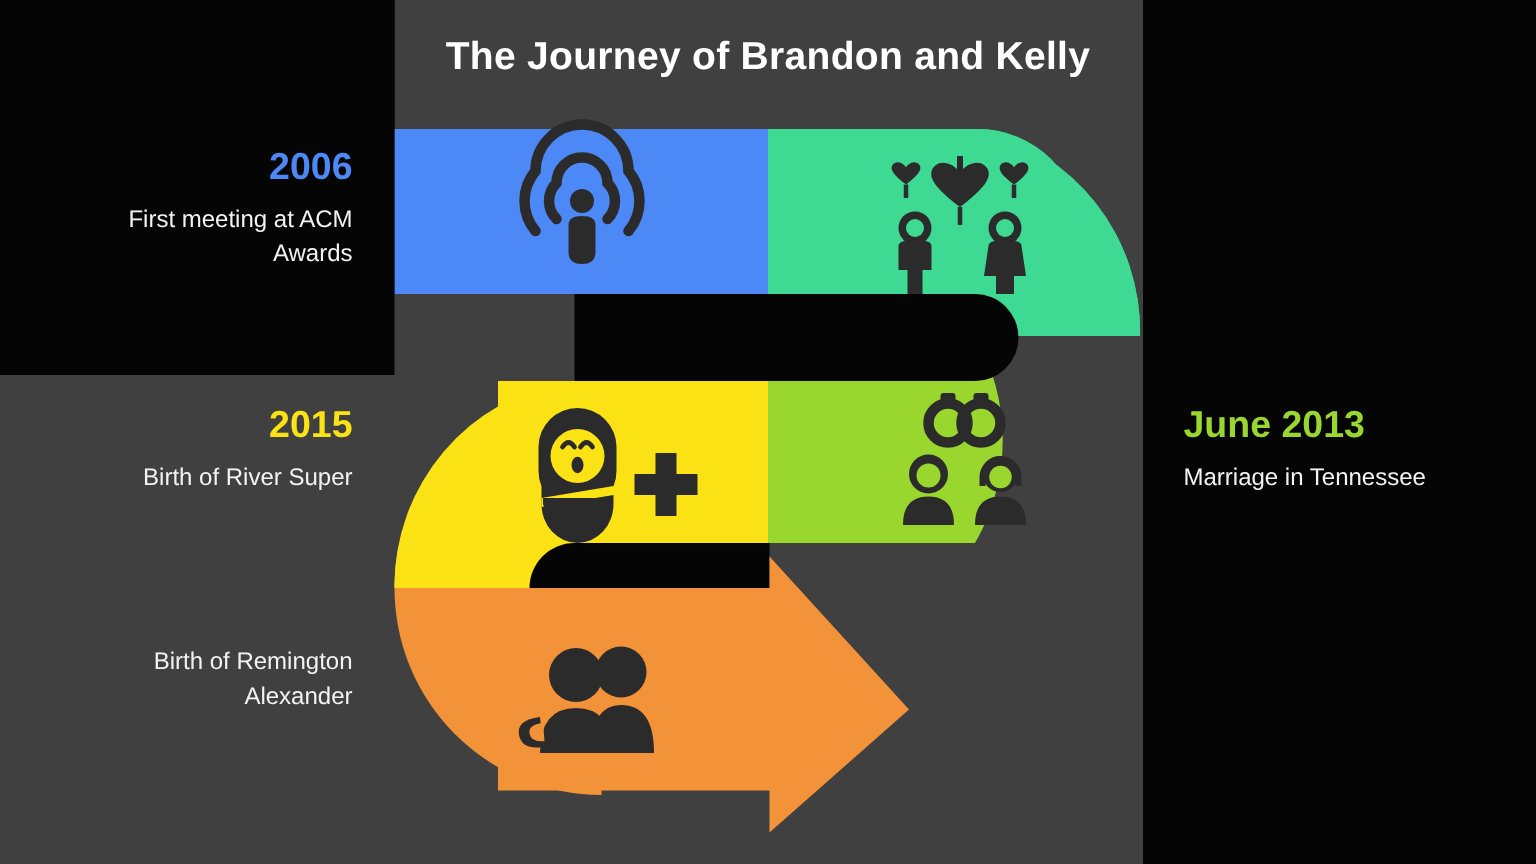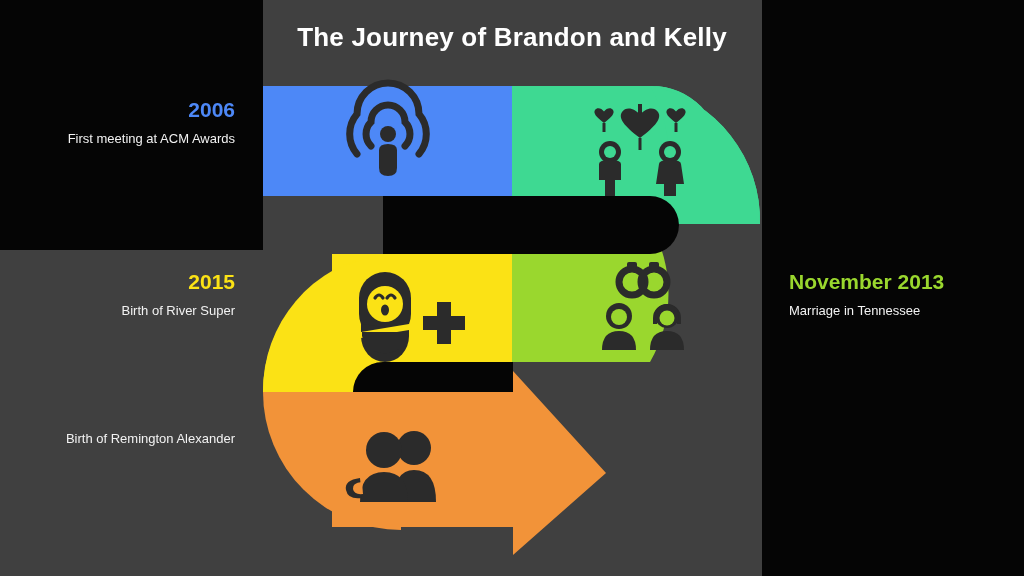--- a/index.html
+++ b/index.html
@@ -39,27 +39,27 @@
     position: absolute;
     left: 0;
     top: 0;
   }
 
   
   .label-block {
     position: absolute;
   }
   .label-year {
-    font-size: 21px;
+    font-size: 25px;
     font-weight: bold;
     line-height: 1.1;
     margin-bottom: 9px;
   }
   .label-desc {
-    font-size: 13px;
+    font-size: 16px;
     color: #f2f2f2;
     line-height: 1.45;
     font-weight: normal;
   }
   .left-side { text-align: right; }
   .right-side { text-align: left; }
 
   .lbl-2006 { left: 30px;  top: 98px;  width: 205px; }
   .lbl-2014 { left: 30px;  top: 270px; width: 205px; }
   .lbl-2016 { left: 30px;  top: 430px; width: 205px; }
@@ -275,17 +275,17 @@
   </div>
 
   <div class="label-block left-side lbl-2016">
     <div class="label-desc">Birth of Remington Alexander</div>
   </div>
 
   <div class="label-block right-side lbl-2012">
   </div>
 
   <div class="label-block right-side lbl-2013">
-    <div class="label-year" style="color:#9ad72e">November 2013</div>
+    <div class="label-year" style="color:#9ad72e">June 2013</div>
     <div class="label-desc">Marriage in Tennessee</div>
   </div>
 
 </div>
 
 </body></html>

